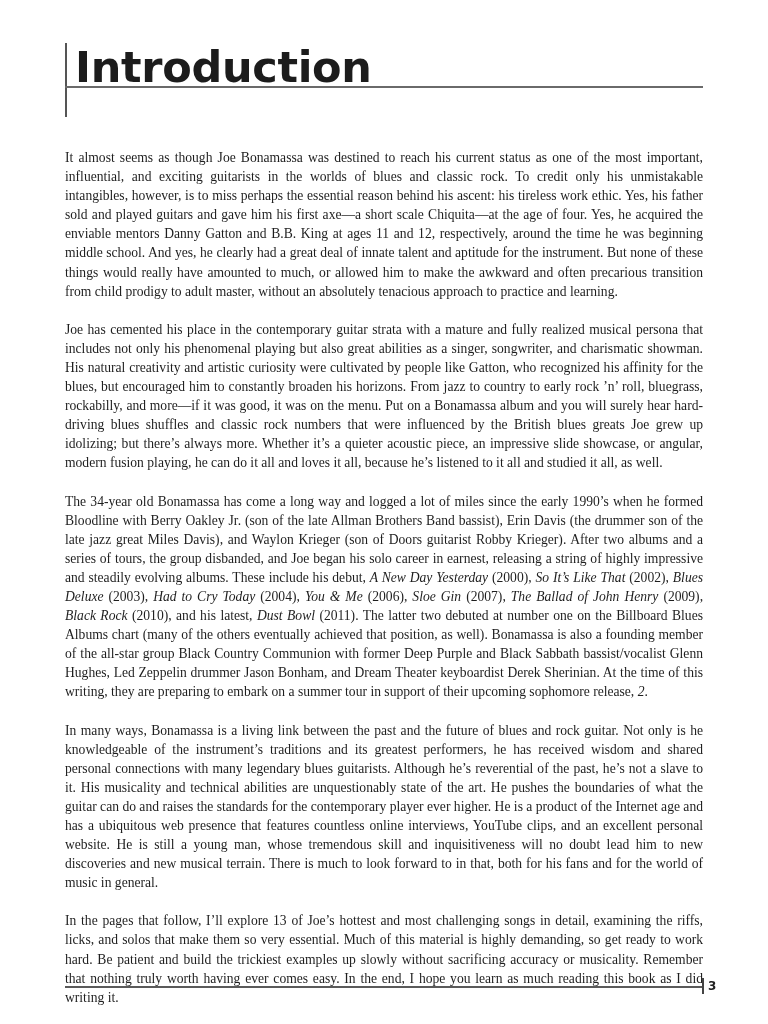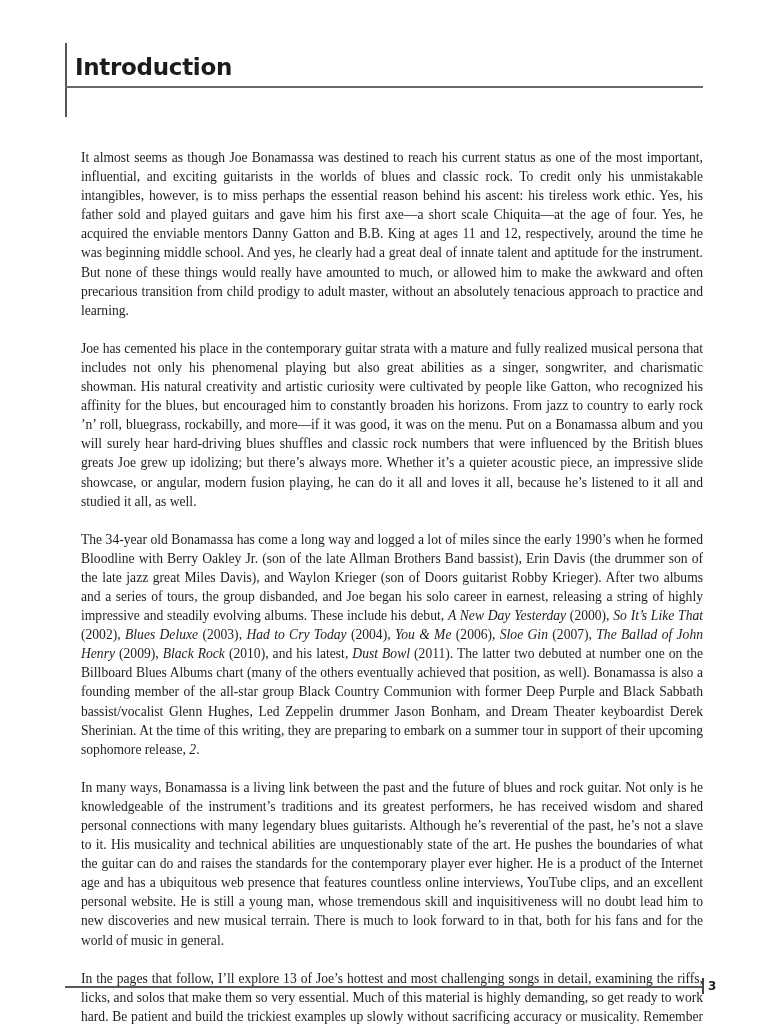--- a/index.html
+++ b/index.html
@@ -30,38 +30,38 @@
       height: 2px;
       background: #6a6a6a;
     }
     .page-title {
       position: absolute;
       left: 75px;
       top: 47px;
       margin: 0;
       font-family: "DejaVu Sans", sans-serif;
       font-weight: bold;
-      font-size: 23px;
+      font-size: 43px;
       line-height: 40px;
       color: #1c1c1c;
       letter-spacing: -0.3px;
     }
     .body-text {
       position: absolute;
       left: 65px;
       top: 148px;
       width: 638px;
       font-family: "Liberation Serif", serif;
       font-size: 13.6px;
       line-height: 19.1px;
       text-align: justify;
       hyphens: manual;
     }
     .body-text p {
-      margin: 0 0 19px 16px;
+      margin: 0 0 19px 0;
     }
     .body-text i {
     }
     .footer-line {
       position: absolute;
       left: 65px;
       top: 986px;
       width: 638px;
       height: 2px;
       background: #5a5a5a;

